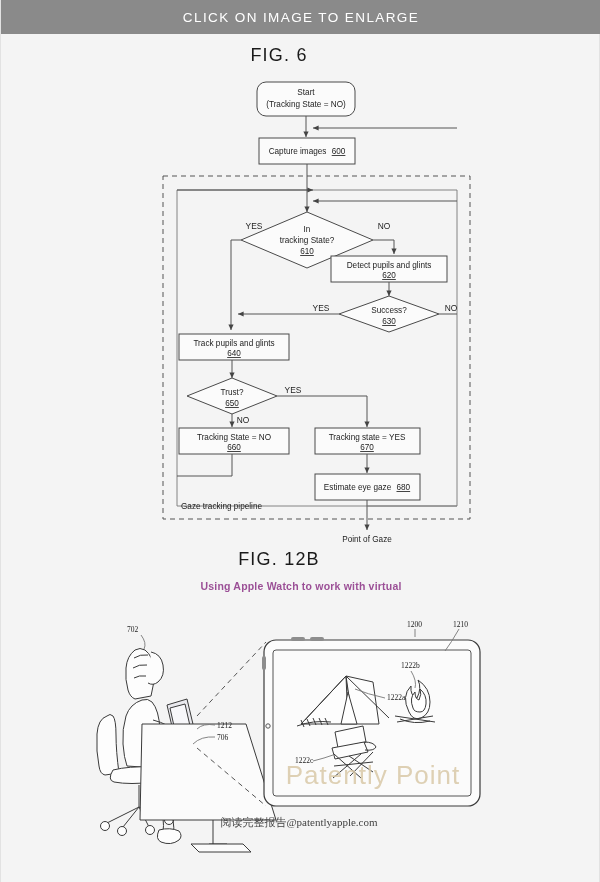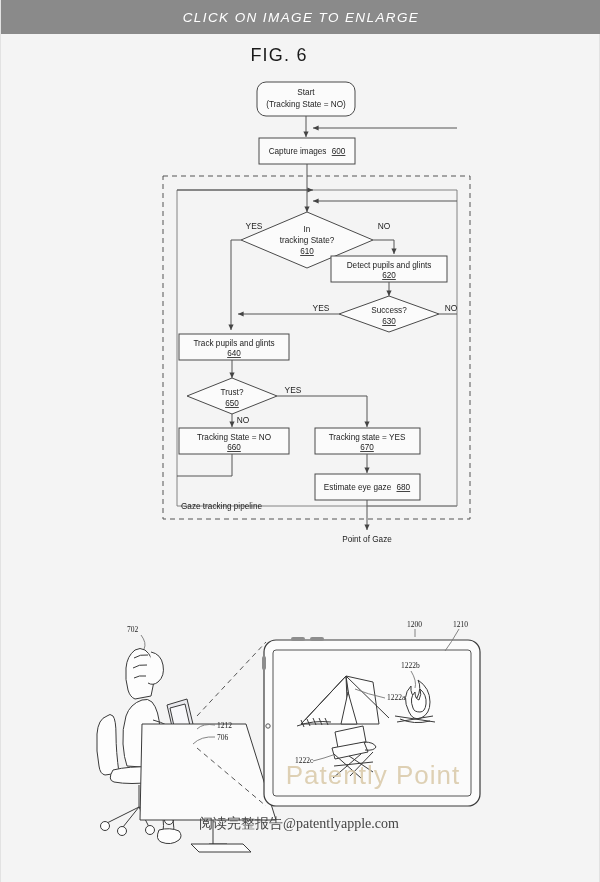--- a/index.html
+++ b/index.html
@@ -22,21 +22,20 @@
     position:absolute;left:0;top:0;width:600px;height:34px;
     background:#8a8a8a;
     display:flex;align-items:center;justify-content:center;
   }
   #banner-text{
     color:#ffffff;
     font-size:13.5px;
     letter-spacing:1.4px;
     font-family:"Liberation Sans",sans-serif;
     font-weight:400;
-    font-style:italic;
   }
   
   .fig-title{
     position:absolute;width:556px;text-align:center;
     font-size:18px;color:#1a1a1a;letter-spacing:1.2px;
     font-family:"Liberation Sans",sans-serif;
   }
   #fig6-title{top:45px;}
   #fig12b-title{top:549px;}
   .caption-line{
@@ -56,21 +55,21 @@
   .dash{stroke:#555;stroke-width:1;fill:none;stroke-dasharray:5 4;}
   .thin{stroke:#777;stroke-width:.9;fill:none;}
   .tx{font-family:"Liberation Sans",sans-serif;font-size:8.2px;fill:#1d1d1d;}
   .tx-c{text-anchor:middle;}
   .yn{font-family:"Liberation Sans",sans-serif;font-size:8.4px;fill:#1d1d1d;text-anchor:middle;}
   .lbl{font-family:"Liberation Serif",serif;font-size:7.5px;fill:#222;}
   .und{text-decoration:underline;}
   
   #footer-text{
     position:absolute;top:815px;width:596px;text-align:center;
-    font-size:14px;color:#444;
+    font-size:11px;color:#444;
     font-family:"Liberation Serif",serif;
   }
   #watermark{
     position:absolute;left:272px;top:760px;width:200px;text-align:center;
     font-size:26px;color:#d9c9a8;letter-spacing:1px;
     font-family:"Liberation Sans",sans-serif;
     opacity:.85;
   }
 </style>
 </head>
@@ -175,20 +174,22 @@
     </text>
 
     <path class="ln" d="M366,500 L366,530" marker-end="url(#ah)"></path>
 
     <path class="thin" d="M366,506 L456,506"></path>
 
     <text class="tx" x="180" y="509">Gaze tracking pipeline</text>
     <text class="tx tx-c" x="366" y="542">Point of Gaze</text>
   </svg>
 
+  <div class="fig-title" id="fig12b-title">FIG. 12B</div>
+  <div class="caption-line" id="cap1">Using Apple Watch to work with virtual</div>
 
   <svg id="fig12-svg" viewBox="0 0 600 260">
 
     <g stroke="#3a3a3a" fill="none" stroke-width="1">
 
       <path d="M134,30 q-8,6 -9,18 q-1,12 2,22 q2,7 7,9 l16,-3 q4,-14 3,-26 q-1,-14 -9,-20 q-5,-3 -10,0 z" fill="#fdfdfd"></path>
       <path d="M150,32 q10,2 12,13 q2,11 -5,17 q-5,4 -10,1" fill="#fdfdfd"></path>
       <path d="M133,38 q6,-4 14,-3 M132,48 q6,-4 14,-3 M133,58 q5,-3 12,-2"></path>
 
       <path d="M141,80 q-12,4 -16,16 q-4,13 -3,28 q1,14 4,22 l30,2 q4,-22 3,-38 q-1,-20 -8,-28 q-4,-4 -10,-2 z" fill="#fdfdfd"></path>

